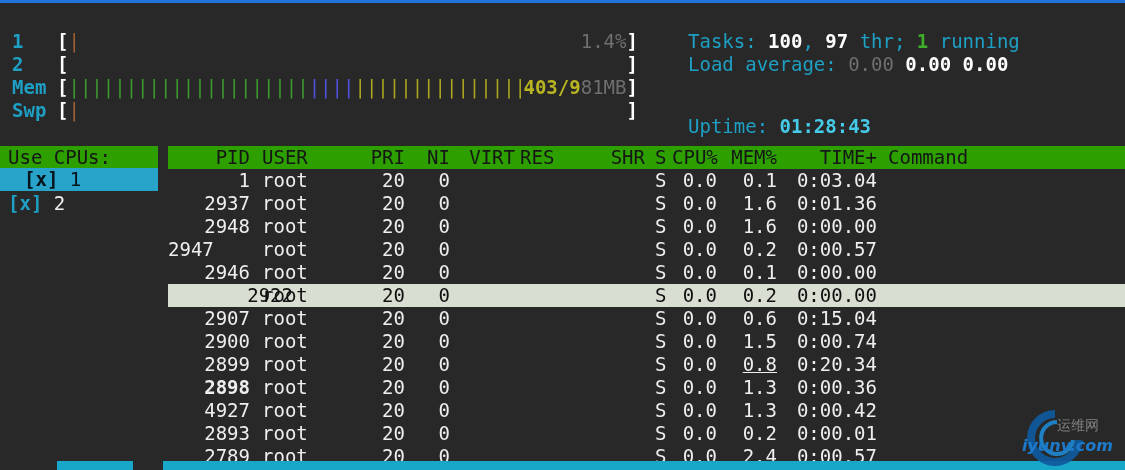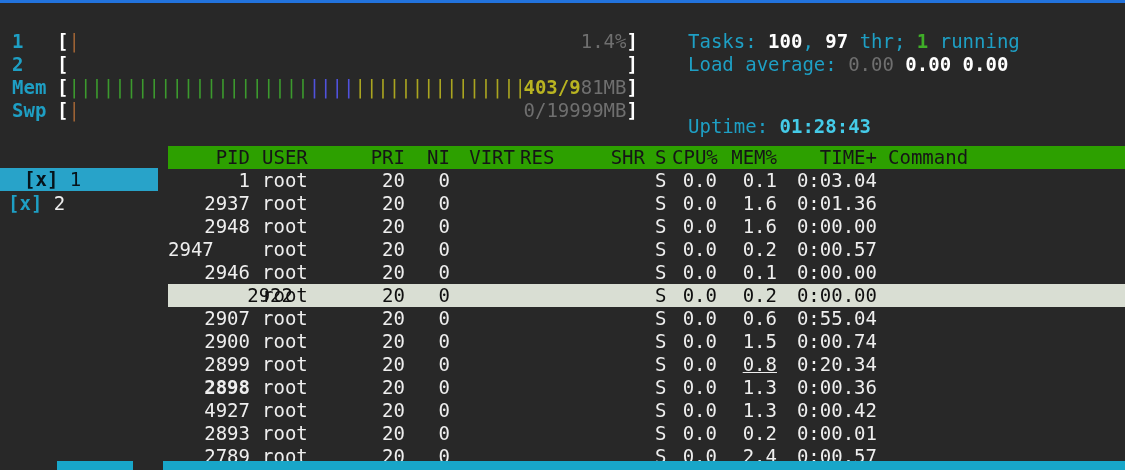--- a/index.html
+++ b/index.html
@@ -55,29 +55,30 @@
 </head>
 <body>
 
 <div class="screen" id="screen" style="--bg: #282828; --top-line: #2273dd; --header-green: #2da000; --header-text: #161616; --panel-selected-bg: #28a3c9; --selected-row-bg: #d9ded3; --cyan: #1e9fc4; --bright-cyan: #45cbe8; --white: #eeeeee; --dim: #6f6f6f; --green-text: #3fae28; --bar-green: #3c9a2e; --bar-blue: #5052dd; --bar-yellow: #aaa520; --bar-orange: #9c6234; --caption-yellow: #b9b421; --footer-cyan: #18a6c9; --watermark-blue: #1d82d8;">
   <div class="topline"></div>
 
   <div id="meters">
       <div class="meter" style="top: 30px;"><span class="mlabel">1</span><span class="bracket">[</span><span class="mcontent"><span class="bar-orange">|</span><span class="mcaption"><span class="dim">1.4%</span></span></span><span class="bracket">]</span></div>
       <div class="meter" style="top: 53px;"><span class="mlabel">2</span><span class="bracket">[</span><span class="mcontent"></span><span class="bracket">]</span></div>
       <div class="meter" style="top: 76px;"><span class="mlabel">Mem</span><span class="bracket">[</span><span class="mcontent"><span class="bar-green">|||||||||||||||||||||</span><span class="bar-blue">||||</span><span class="bar-yellow">|||||||||||||||</span><span class="mcaption"><span class="cap-yellow">403/9</span><span class="dim">81MB</span></span></span><span class="bracket">]</span></div>
-      <div class="meter" style="top: 99px;"><span class="mlabel">Swp</span><span class="bracket">[</span><span class="mcontent"><span class="bar-orange">|</span><span class="mcaption"><span class="dim">0/19999MB</span></span></span><span class="bracket">]</span></div>
+      <div class="meter" style="top: 99px;"><span class="mlabel">Swp</span><span class="bracket">[</span><span class="mcontent"><span class="bar-orange">|</span></span><span class="bracket">]</span></div>
     </div>
 
   <div id="summary">
       <div class="summary-line" style="top: 30px;"><span class="cyan">Tasks: </span><span class="white-bold">100</span><span class="cyan">, </span><span class="white-bold">97</span><span class="cyan"> thr; </span><span class="green">1</span><span class="cyan"> running</span></div>
       <div class="summary-line" style="top: 53px;"><span class="cyan">Load average: </span><span class="dim">0.00 </span><span class="white-bold">0.00 </span><span class="white-bold">0.00</span></div>
       <div class="summary-line" style="top: 76px; margin-top: 39px;"><span class="cyan">Uptime: </span><span class="bright-cyan-bold">01:28:43</span></div>
     </div>
 
+  <div class="panel-header">Use CPUs:</div>
   <div id="panel-items">
       <div class="panel-item selected" style="top: 168px; padding-left: 24px;"><span class="check">[x]</span><span> 1</span></div>
       <div class="panel-item" style="top: 192px;"><span class="check">[x]</span><span> 2</span></div>
     </div>
 
   <div class="thead" id="thead">
       <span style="left: 0px; width: 82px; text-align: right;">PID</span>
       <span style="left: 94px; width: 110px; text-align: left;">USER</span>
       <span style="left: 192px; width: 45px; text-align: right;">PRI</span>
       <span style="left: 247px; width: 35px; text-align: right;">NI</span>
@@ -179,21 +180,21 @@
         <span class="cell" style="left: 0px; width: 82px; text-align: right;">2907</span>
         <span class="cell" style="left: 94px; width: 110px; text-align: left;">root</span>
         <span class="cell" style="left: 192px; width: 45px; text-align: right;">20</span>
         <span class="cell" style="left: 247px; width: 35px; text-align: right;">0</span>
         <span class="cell" style="left: 287px; width: 60px; text-align: right;"><span></span></span>
         <span class="cell" style="left: 352px; width: 60px; text-align: right;"></span>
         <span class="cell" style="left: 417px; width: 60px; text-align: right;"></span>
         <span class="cell" style="left: 487px; width: 14px; text-align: left;">S</span>
         <span class="cell" style="left: 504px; width: 45px; text-align: right;">0.0</span>
         <span class="cell" style="left: 559px; width: 50px; text-align: right;">0.6</span>
-        <span class="cell" style="left: 619px; width: 90px; text-align: right;">0:55.04</span>
+        <span class="cell" style="left: 619px; width: 90px; text-align: right;">0:15.04</span>
         <span class="cell" style="left: 720px; width: 237px; text-align: left;"></span>
       </div>
       <div class="prow" style="top: 330px;">
         <span class="cell" style="left: 0px; width: 82px; text-align: right;">2900</span>
         <span class="cell" style="left: 94px; width: 110px; text-align: left;">root</span>
         <span class="cell" style="left: 192px; width: 45px; text-align: right;">20</span>
         <span class="cell" style="left: 247px; width: 35px; text-align: right;">0</span>
         <span class="cell" style="left: 287px; width: 60px; text-align: right;"><span></span></span>
         <span class="cell" style="left: 352px; width: 60px; text-align: right;"></span>
         <span class="cell" style="left: 417px; width: 60px; text-align: right;"></span>
@@ -271,13 +272,21 @@
         <span class="cell" style="left: 504px; width: 45px; text-align: right;">0.0</span>
         <span class="cell" style="left: 559px; width: 50px; text-align: right;">2.4</span>
         <span class="cell" style="left: 619px; width: 90px; text-align: right;">0:00.57</span>
         <span class="cell" style="left: 720px; width: 237px; text-align: left;"></span>
       </div>
     </div>
 
   <div class="fbar" style="left:57px;width:76px;"></div>
   <div class="fbar" style="left:163px;width:962px;"></div>
 
+  <div class="watermark">
+    <svg width="128" height="62" viewBox="0 0 128 62">
+      <path d="M 60 8 A 24 24 0 1 0 84 34" fill="none" stroke="#0f5a9e" stroke-width="8"></path>
+      <path d="M 62 16 A 16 16 0 1 0 78 34" fill="none" stroke="#1e88d0" stroke-width="4"></path>
+    </svg>
+    <span class="cn">运维网</span>
+    <span class="site">iyunv.com</span>
+  </div>
 </div>
 
 </body></html>

